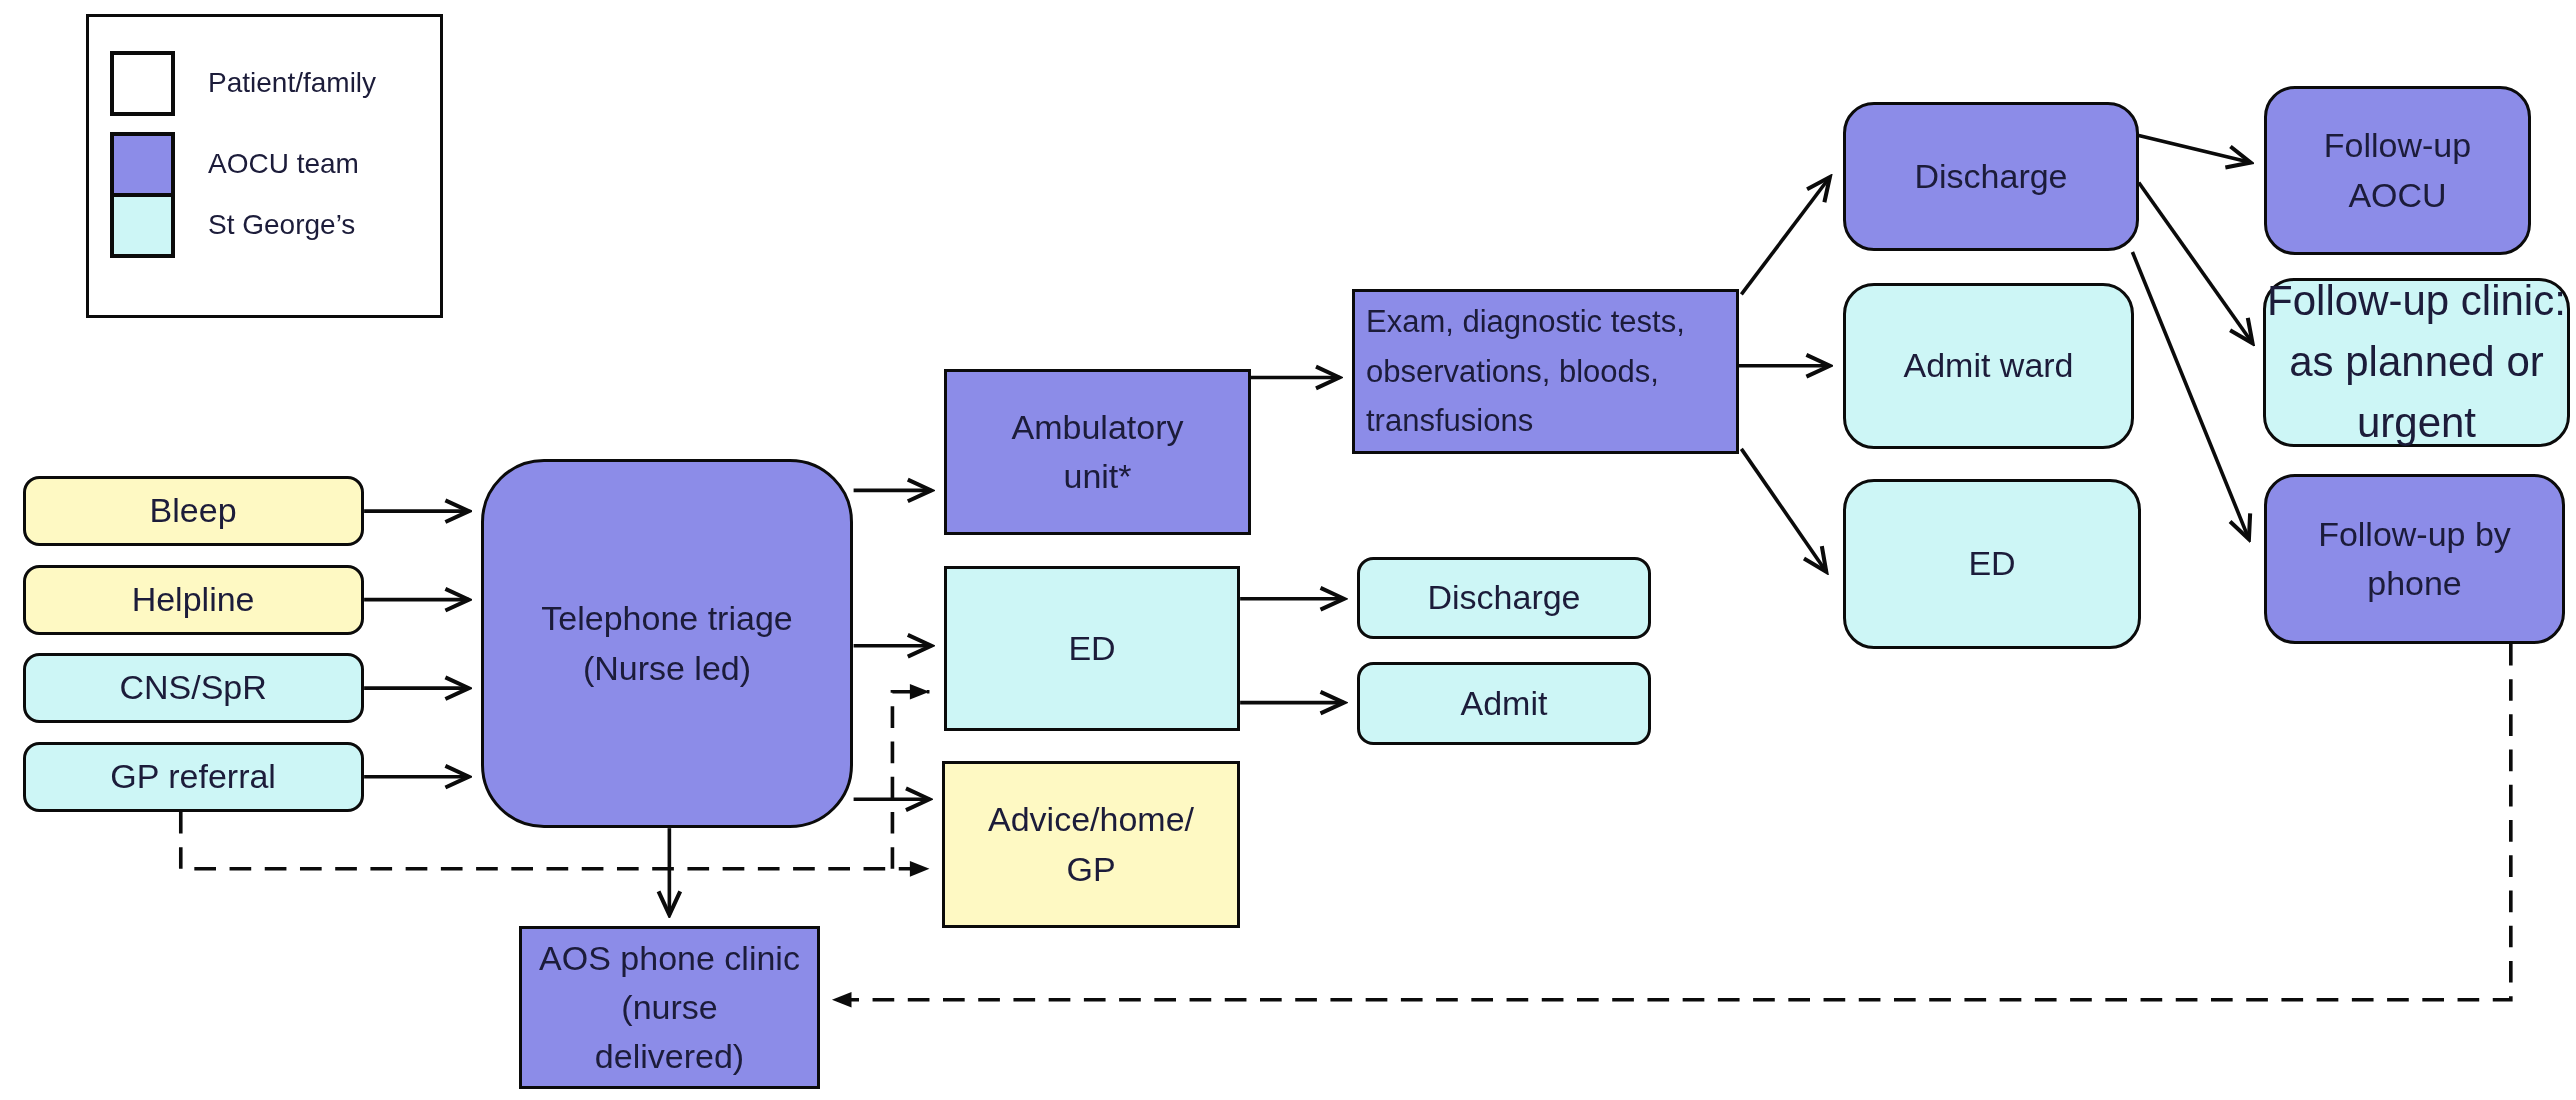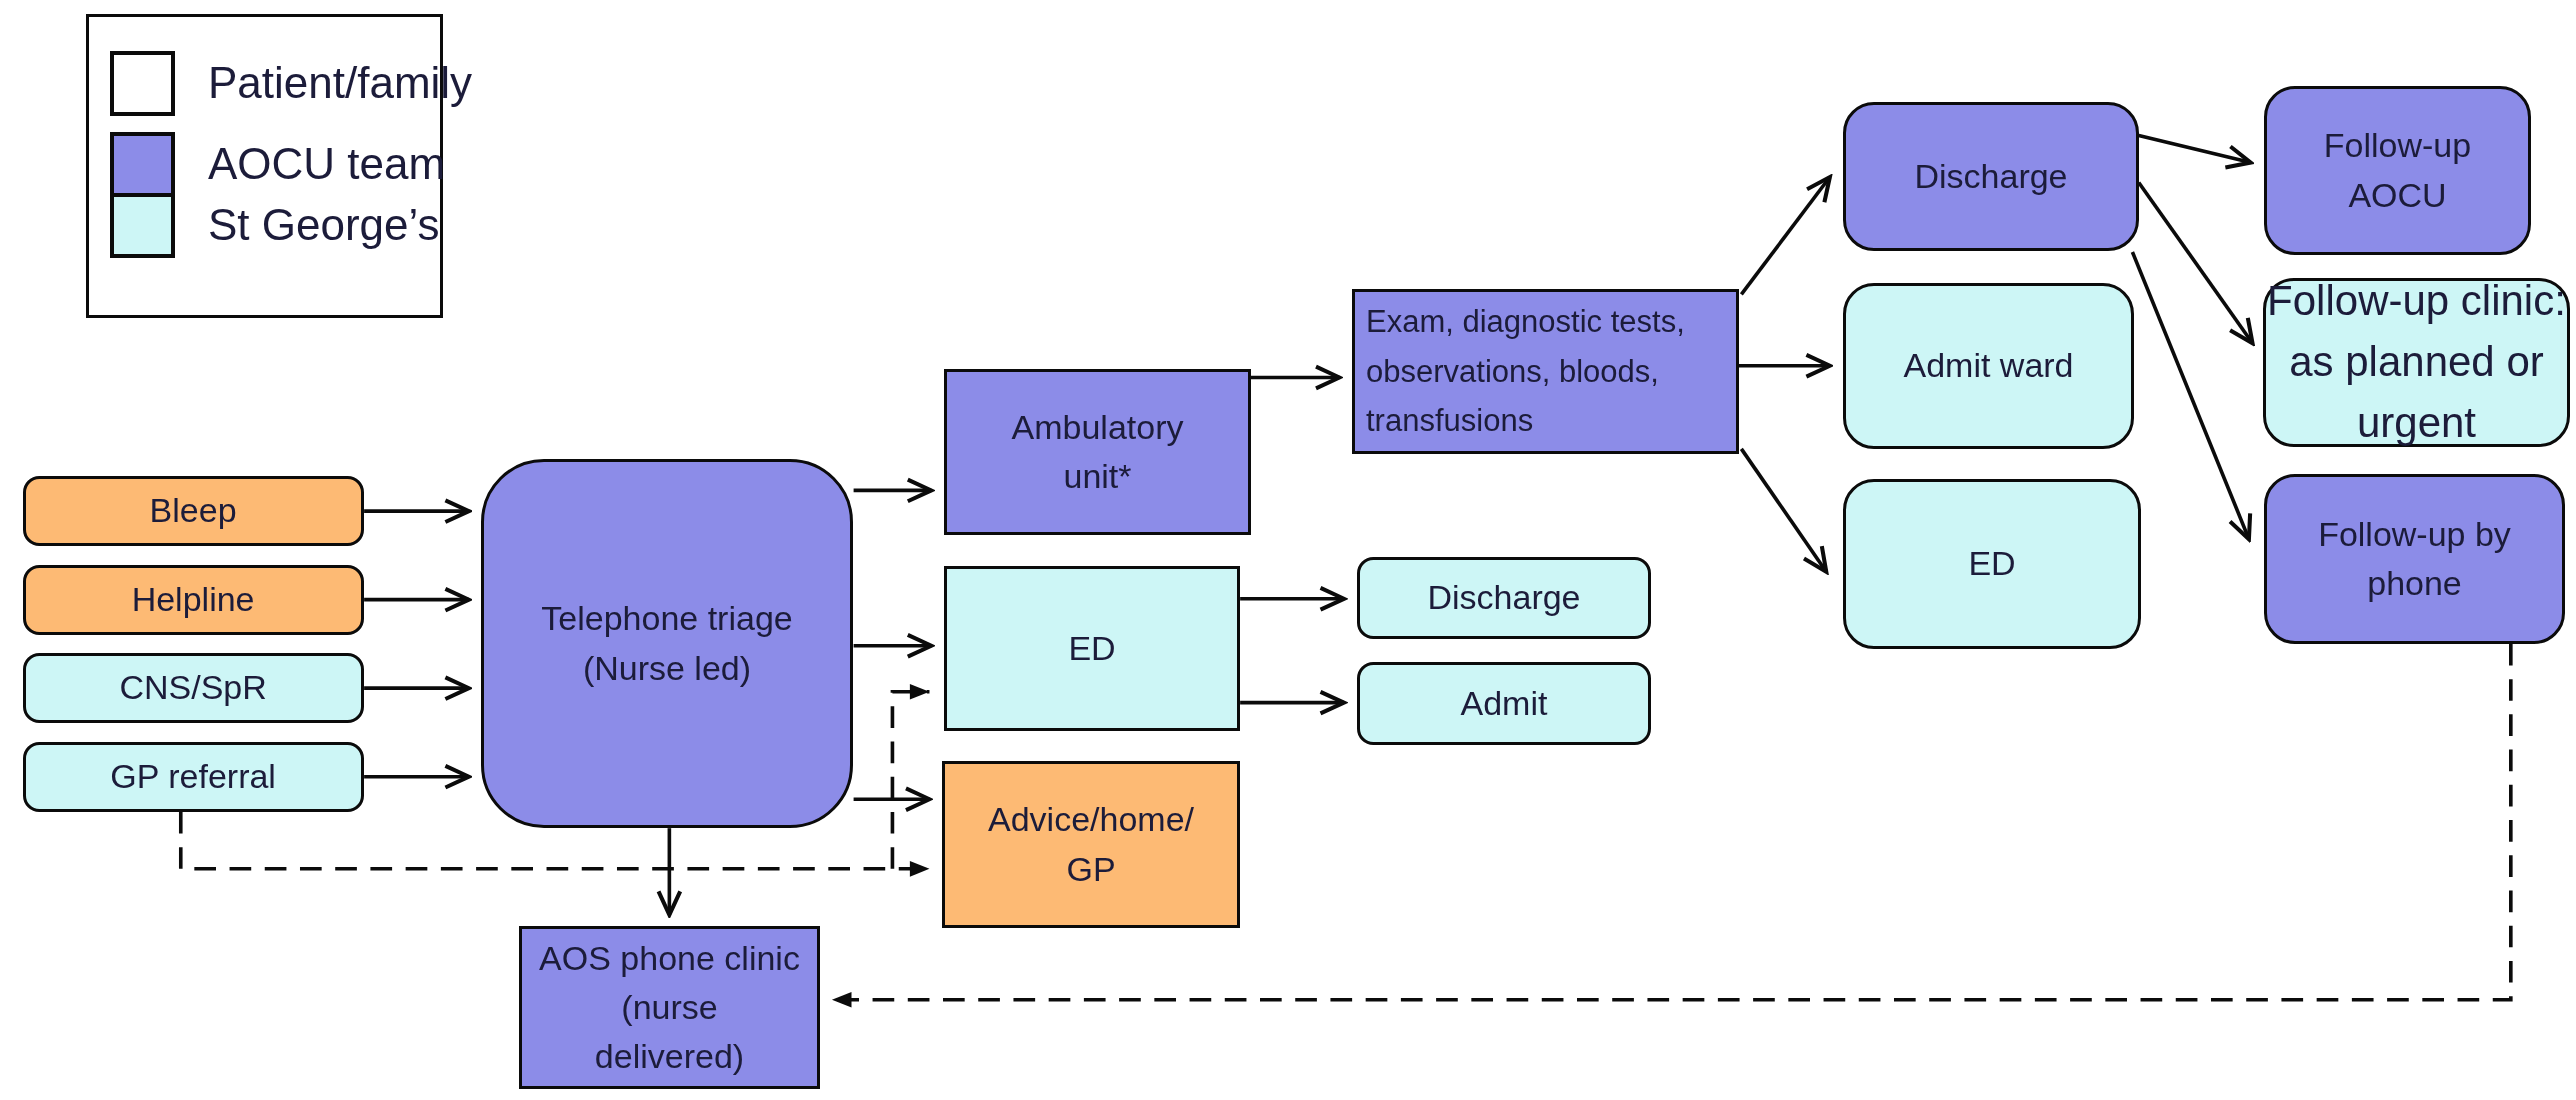--- a/index.html
+++ b/index.html
@@ -2,34 +2,34 @@
 <html style="font-size:14.5px"><head>
 <meta charset="utf-8">
 <style>
   html,body{margin:0;padding:0;background:#ffffff;}
   body{font-family:"Liberation Sans", sans-serif;}
   #stage{position:relative;width:2576px;height:1100px;background:#ffffff;overflow:hidden;}
   #edges{position:absolute;left:0;top:0;width:2576px;height:1100px;}
   .node{position:absolute;box-sizing:border-box;border:3.6px solid #0b0b0b;
         display:flex;align-items:center;justify-content:center;text-align:center;
         font-size:34px;line-height:1.45;color:#1c1c3a;white-space:pre-line;}
-  .f-white{background:#fdba74;}
+  .f-white{background:#fef9c3;}
   .f-purple{background:#8c8ce8;}
   .f-cyan{background:#cdf6f6;}
   .r0{border-radius:0;}
   .r-sm{border-radius:16.3px;}
   .r-md{border-radius:31px;}
   .r-xl{border-radius:63px;}
   .exam-text{justify-content:flex-start;text-align:left;padding-left:18px;font-size:31px;line-height:1.6;}
   
   .legend{position:absolute;left:86px;top:13.5px;width:357px;height:304px;background:#ffffff;
           border:3.6px solid #0b0b0b;box-sizing:border-box;}
   .legend-row{position:absolute;left:21px;height:65px;display:flex;align-items:center;}
   .legend-swatch{width:65px;height:65px;border:4.5px solid #0b0b0b;box-sizing:border-box;flex:0 0 auto;}
-  .legend-label{margin-left:33px;font-size:44px;color:#1c1c3a;white-space:nowrap;}
+  .legend-label{margin-left:33px;font-size:28px;color:#1c1c3a;white-space:nowrap;}
 </style>
 </head>
 <body>
 
 <div id="stage">
 
   <svg id="edges" viewBox="0 0 2852 1218" xmlns="http://www.w3.org/2000/svg">
     <defs>
       <marker id="ch" viewBox="0 0 34 34" markerWidth="34" markerHeight="34" refX="30" refY="17" orient="auto" markerUnits="userSpaceOnUse">
         <path d="M4 5 L30 17 L4 29" fill="none" stroke="#0b0b0b" stroke-width="4.5"></path>

